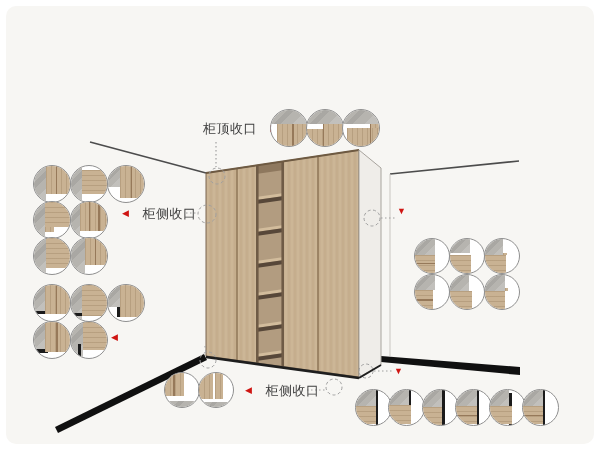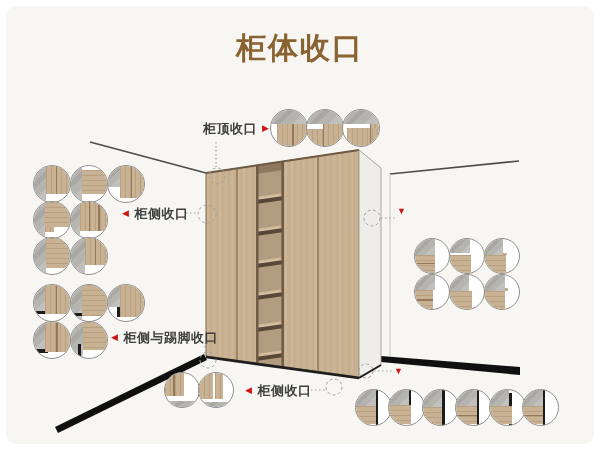--- a/index.html
+++ b/index.html
@@ -17,22 +17,22 @@
   .panel{position:absolute;left:6px;top:6px;right:6px;bottom:6px;background:var(--bg);
     border-radius:10px;overflow:hidden;}
   .scene{position:absolute;left:-6px;top:-6px;width:600px;height:450px;}
   .scene-svg{position:absolute;left:0;top:0;width:600px;height:450px;}
 
   .page-title{position:absolute;left:0;top:28px;width:600px;text-align:center;
     font-size:30px;font-weight:bold;color:var(--title-brown);letter-spacing:2px;}
   .page-subtitle{position:absolute;left:0;top:64px;width:600px;text-align:center;
     font-size:17px;font-weight:600;color:#343434;letter-spacing:1px;}
 
-  .callout-label{position:absolute;display:flex;align-items:center;gap:5px;
-    font-size:13px;font-weight:700;color:var(--ink);white-space:nowrap;
+  .callout-label{position:absolute;display:flex;align-items:center;gap:13px;
+    font-size:13px;font-weight:400;color:var(--ink);white-space:nowrap;
     height:15px;line-height:15px;letter-spacing:.5px;}
   .callout-label .arrow{color:var(--accent-red);font-size:9px;line-height:15px;}
 
   .detail-circle{position:absolute;border-radius:50%;border:1px solid #8f8f8f;
     background:#ffffff;overflow:hidden;}
   .detail-circle .layer{position:absolute;}
   .cc{background-color:var(--concrete);
     background-image:linear-gradient(135deg, rgba(255,255,255,.20) 0 12%, transparent 12% 34%,
       rgba(0,0,0,.07) 34% 48%, transparent 48% 72%, rgba(255,255,255,.16) 72% 100%);}
   .wv{background-color:var(--wood);
@@ -115,21 +115,20 @@
           <circle cx="208" cy="360" r="8" stroke-width="1" stroke-dasharray="3,2.5"></circle>
           <line x1="381" y1="218" x2="395" y2="218" stroke-width="1.2" stroke-dasharray="1.5,2.5"></line>
           <circle cx="372" cy="218" r="8" stroke-width="1" stroke-dasharray="3,2.5"></circle>
           <line x1="374" y1="371" x2="392" y2="371" stroke-width="1.2" stroke-dasharray="1.5,2.5"></line>
           <circle cx="366" cy="371" r="7" stroke-width="1" stroke-dasharray="3,2.5"></circle>
           <line x1="307" y1="390" x2="326" y2="390" stroke-width="1.2" stroke-dasharray="1.5,2.5"></line>
           <circle cx="334" cy="387" r="8" stroke-width="1" stroke-dasharray="3,2.5"></circle>
         </g>
       </svg>
 
-      <div class="page-title">柜体收口</div>
 
     <div class="callout-label" style="left: 203px; top: 121px;">
           <span>柜顶收口</span>
           <span class="arrow">▶</span>
         </div>
         <div class="detail-circle" style="left: 270px; top: 109px; width: 38px; height: 38px;">
           <div class="layer cc" style="left: 0%; top: 0%; width: 100%; height: 38%;"></div>
           <div class="layer wv" style="left: 16%; top: 38%; width: 84%; height: 62%;"></div>
           <div class="layer sm" style="left: 58%; top: 38%; width: 5%; height: 62%;"></div>
         </div>
@@ -178,21 +177,20 @@
           <div class="layer cc" style="left: 0%; top: 0%; width: 32%; height: 100%;"></div>
           <div class="layer wh" style="left: 32%; top: 0%; width: 68%; height: 82%;"></div>
         </div>
         <div class="detail-circle" style="left: 70px; top: 237px; width: 38px; height: 38px;">
           <div class="layer cc" style="left: 0%; top: 0%; width: 38%; height: 100%;"></div>
           <div class="layer wv" style="left: 38%; top: 0%; width: 62%; height: 75%;"></div>
           <div class="layer sm" style="left: 66%; top: 0%; width: 4%; height: 75%;"></div>
         </div>
         <div class="callout-label" style="left: 111px; top: 330px;">
           <span class="arrow">◀</span>
-          <span>柜侧与踢脚收口</span>
         </div>
         <div class="detail-circle" style="left: 33px; top: 284px; width: 38px; height: 38px;">
           <div class="layer cc" style="left: 0%; top: 0%; width: 30%; height: 72%;"></div>
           <div class="layer bk" style="left: 0%; top: 72%; width: 48%; height: 9%;"></div>
           <div class="layer wv" style="left: 30%; top: 0%; width: 70%; height: 80%;"></div>
           <div class="layer sm" style="left: 60%; top: 0%; width: 4%; height: 80%;"></div>
         </div>
         <div class="detail-circle" style="left: 70px; top: 284px; width: 38px; height: 38px;">
           <div class="layer cc" style="left: 0%; top: 0%; width: 30%; height: 100%;"></div>
           <div class="layer bk" style="left: 0%; top: 78%; width: 42%; height: 8%;"></div>

